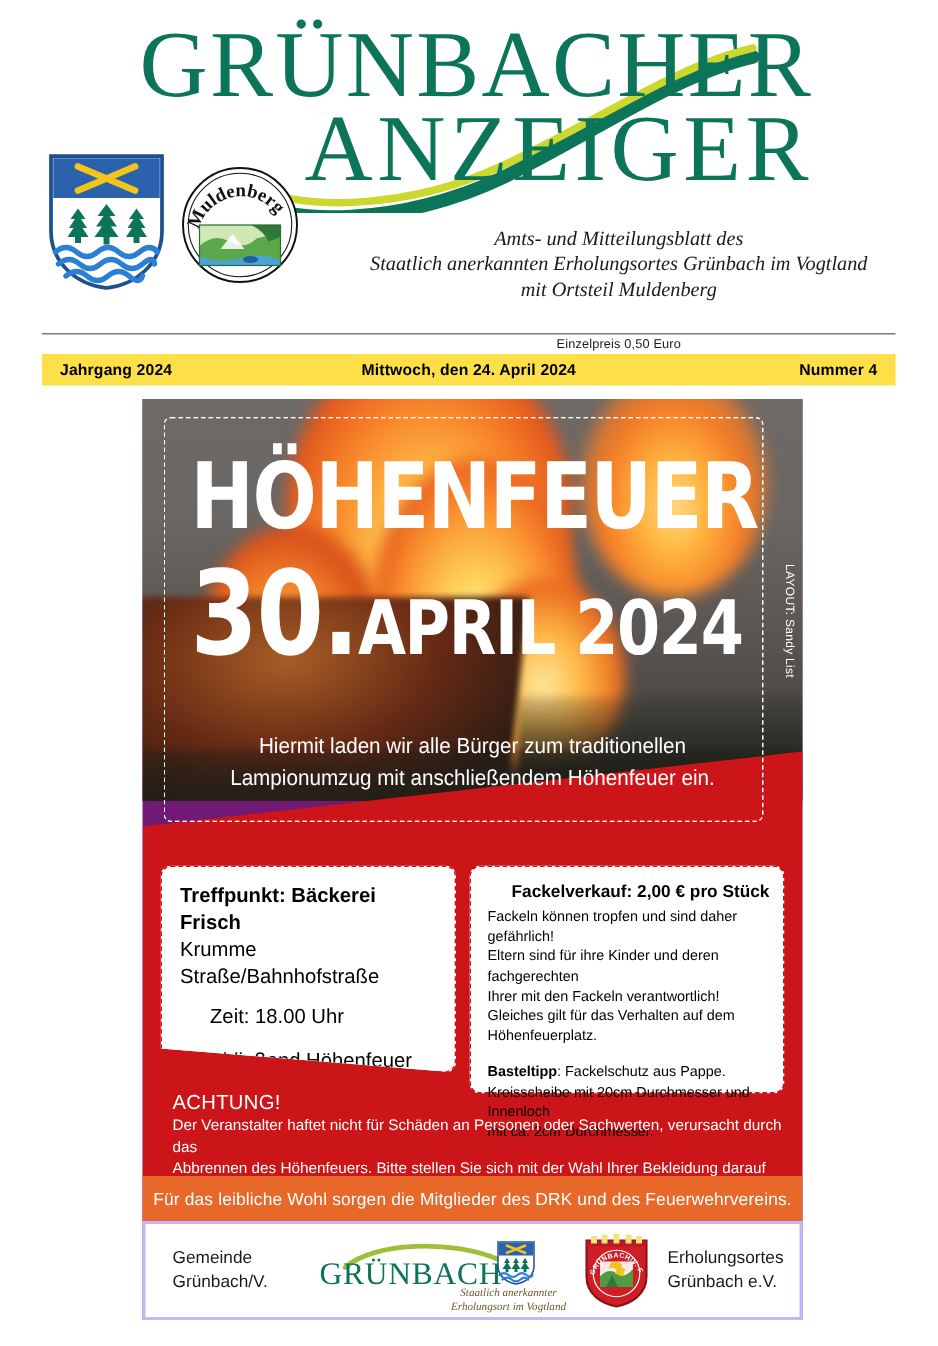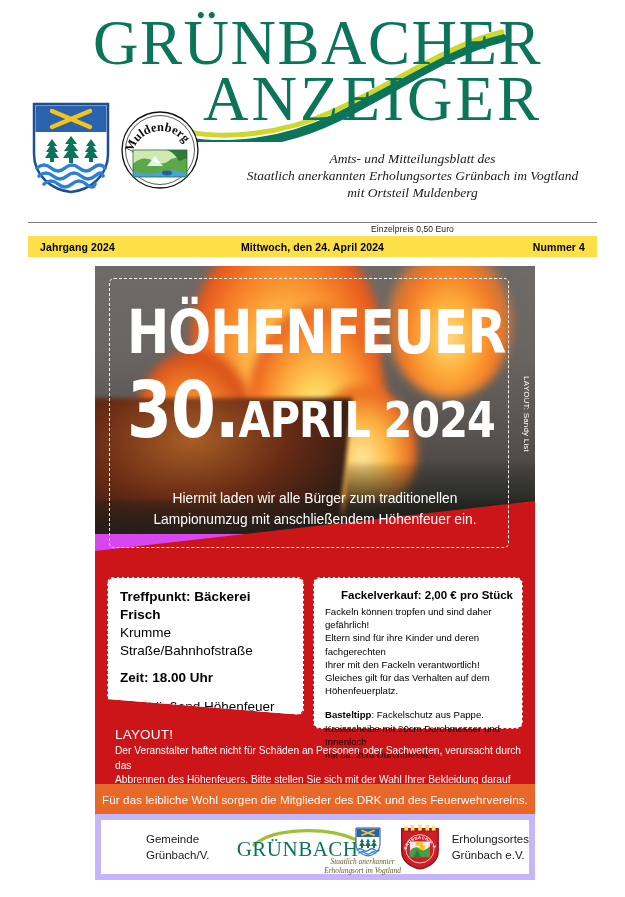--- a/index.html
+++ b/index.html
@@ -129,21 +129,21 @@
   .issue-mid   { flex: 1; text-align: center; }
   .issue-right { width: 190px; text-align: right; padding-right: 12px; }
 
   
   .poster {
     position: absolute;
     left: 95px;
     top: 266px;
     width: 440px;
     height: 614px;
-    background: #d946ef;
+    background: #701a75;
     overflow: hidden;
   }
 
   
   .photo {
     position: absolute;
     left: 0; top: 0;
     width: 440px;
     height: 268px;
     overflow: hidden;
@@ -292,21 +292,21 @@
     border-radius: 7px;
   }
   .box-right {
     left: 218px; top: 311px;
     width: 210px; height: 152px;
     padding: 9px 9px 0 11px;
   }
   .b-strong { font-weight: bold; }
   .bl-l1 { font-size: 13.5px; line-height: 18px; font-weight: bold; }
   .bl-l2 { font-size: 13.5px; line-height: 18px; }
-  .bl-l3 { font-size: 13.5px; line-height: 18px; font-weight: bold; margin-top: 9px; }
+  .bl-l3 { font-size: 13.5px; line-height: 18px; font-weight: normal; margin-top: 9px; margin-left: 20px; }
   .bl-l4 { font-size: 13.5px; line-height: 18px; margin-top: 11px; }
 
   .br-title { font-size: 11.5px; line-height: 16px; font-weight: bold; margin-bottom: 2px; padding-left: 16px; }
   .br-p     { font-size: 9.6px; line-height: 13.2px; }
   .br-tip   { font-size: 9.6px; line-height: 13.2px; margin-top: 11px; }
 
   
   .achtung {
     position: absolute;
     left: 20px; top: 460px;
@@ -332,26 +332,25 @@
     font-size: 11.6px;
     letter-spacing: 0.1px;
   }
 
   
   .footer {
     position: absolute;
     left: 0; top: 548px;
     width: 440px; height: 66px;
     background: #ffffff;
-    border: 6px solid #c4b5fd;
+    border: 2px solid #c4b5fd;
     box-sizing: border-box;
     z-index: 8;
     display: flex;
     align-items: center;
-    padding-left: 27px;
   }
   .f-text {
     font-size: 11.5px;
     line-height: 16px;
     color: #1a1a1a;
   }
   .f-gemeinde { margin-left: 18px; width: 86px; }
   .f-fw { margin-left: 10px; }
 
   .gb-logo { position: relative; width: 150px; height: 46px; margin-left: 8px; }
@@ -488,21 +487,21 @@
     <div class="br-p">Eltern sind für ihre Kinder und deren fachgerechten</div>
     <div class="br-p">Ihrer mit den Fackeln verantwortlich!</div>
     <div class="br-p">Gleiches gilt für das Verhalten auf dem</div>
     <div class="br-p">Höhenfeuerplatz.</div>
     <div class="br-tip"><span class="b-strong">Basteltipp</span><span>: Fackelschutz aus Pappe.</span></div>
     <div class="br-p">Kreisscheibe mit 20cm Durchmesser und Innenloch</div>
     <div class="br-p">mit ca. 2cm Durchmesser.</div>
   </div>
 
   <div class="achtung">
-    <div class="achtung-title">LAYOUT!</div>
+    <div class="achtung-title">ACHTUNG!</div>
     <div class="achtung-text">Der Veranstalter haftet nicht für Schäden an Personen oder Sachwerten, verursacht durch das</div>
     <div class="achtung-text">Abbrennen des Höhenfeuers. Bitte stellen Sie sich mit der Wahl Ihrer Bekleidung darauf ein!</div>
   </div>
 
   <div class="orange-band">
     <span>Für das leibliche Wohl sorgen die Mitglieder des DRK und des Feuerwehrvereins.</span>
   </div>
 
   <div class="footer">
     <div class="f-text f-gemeinde">

